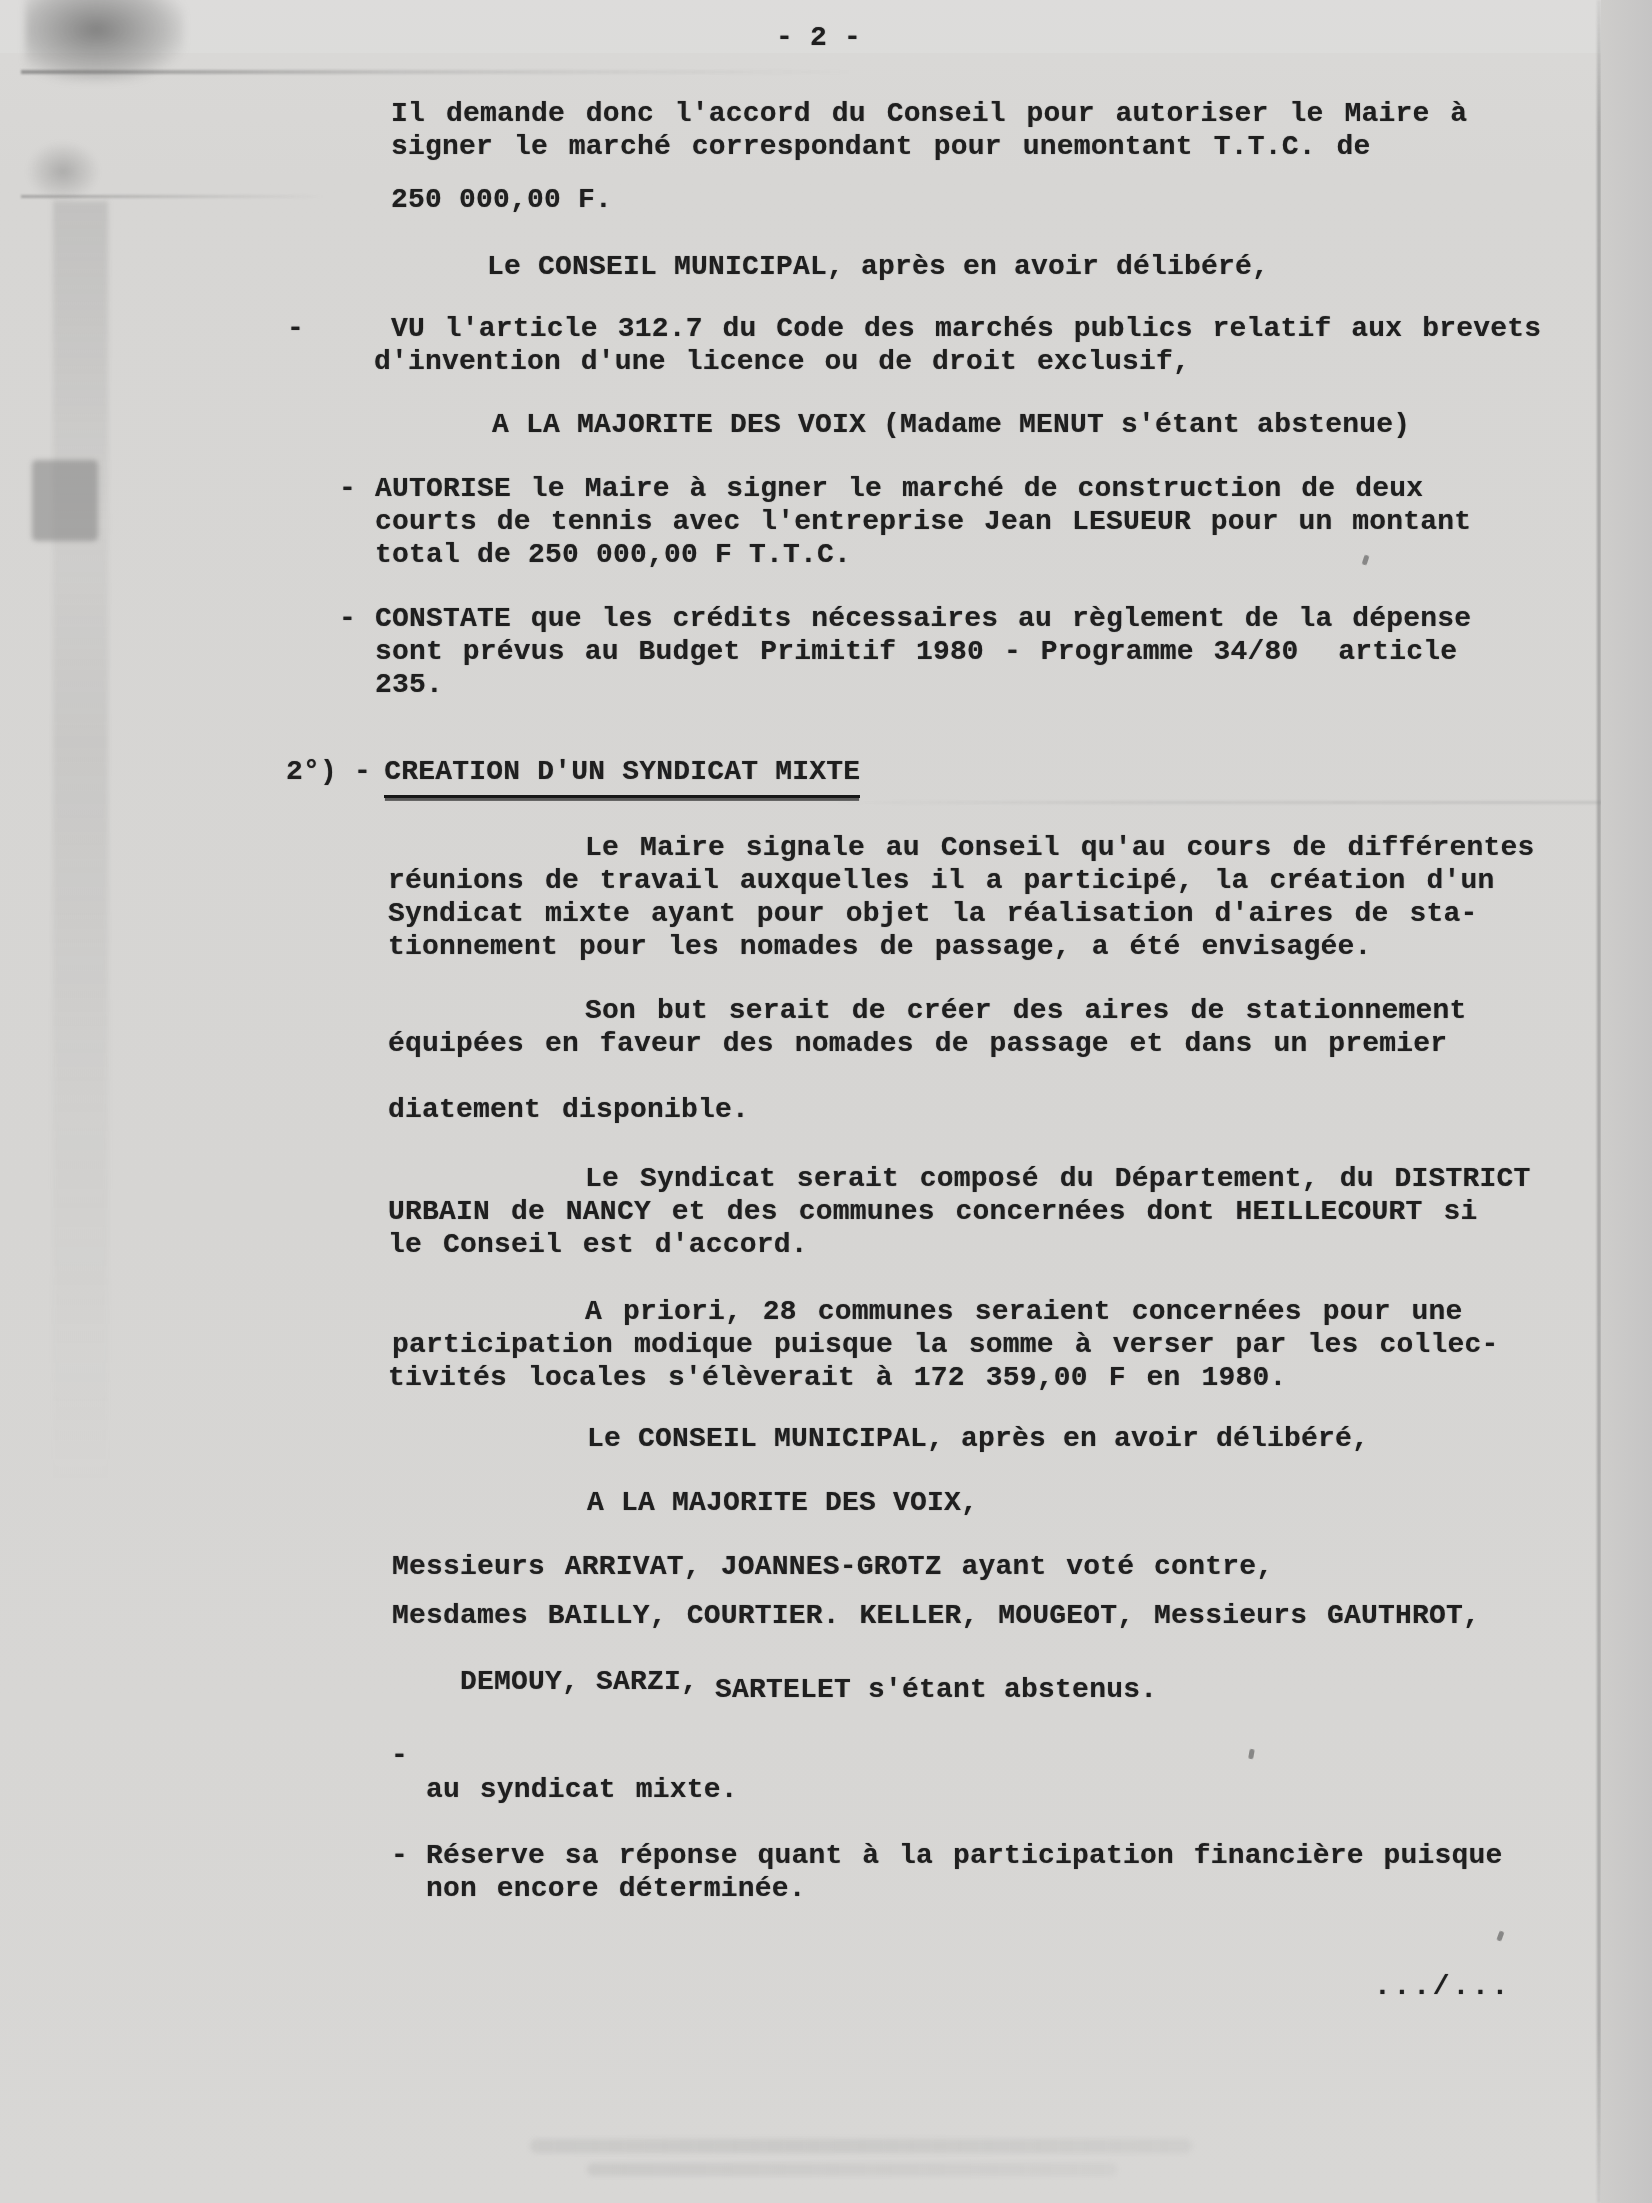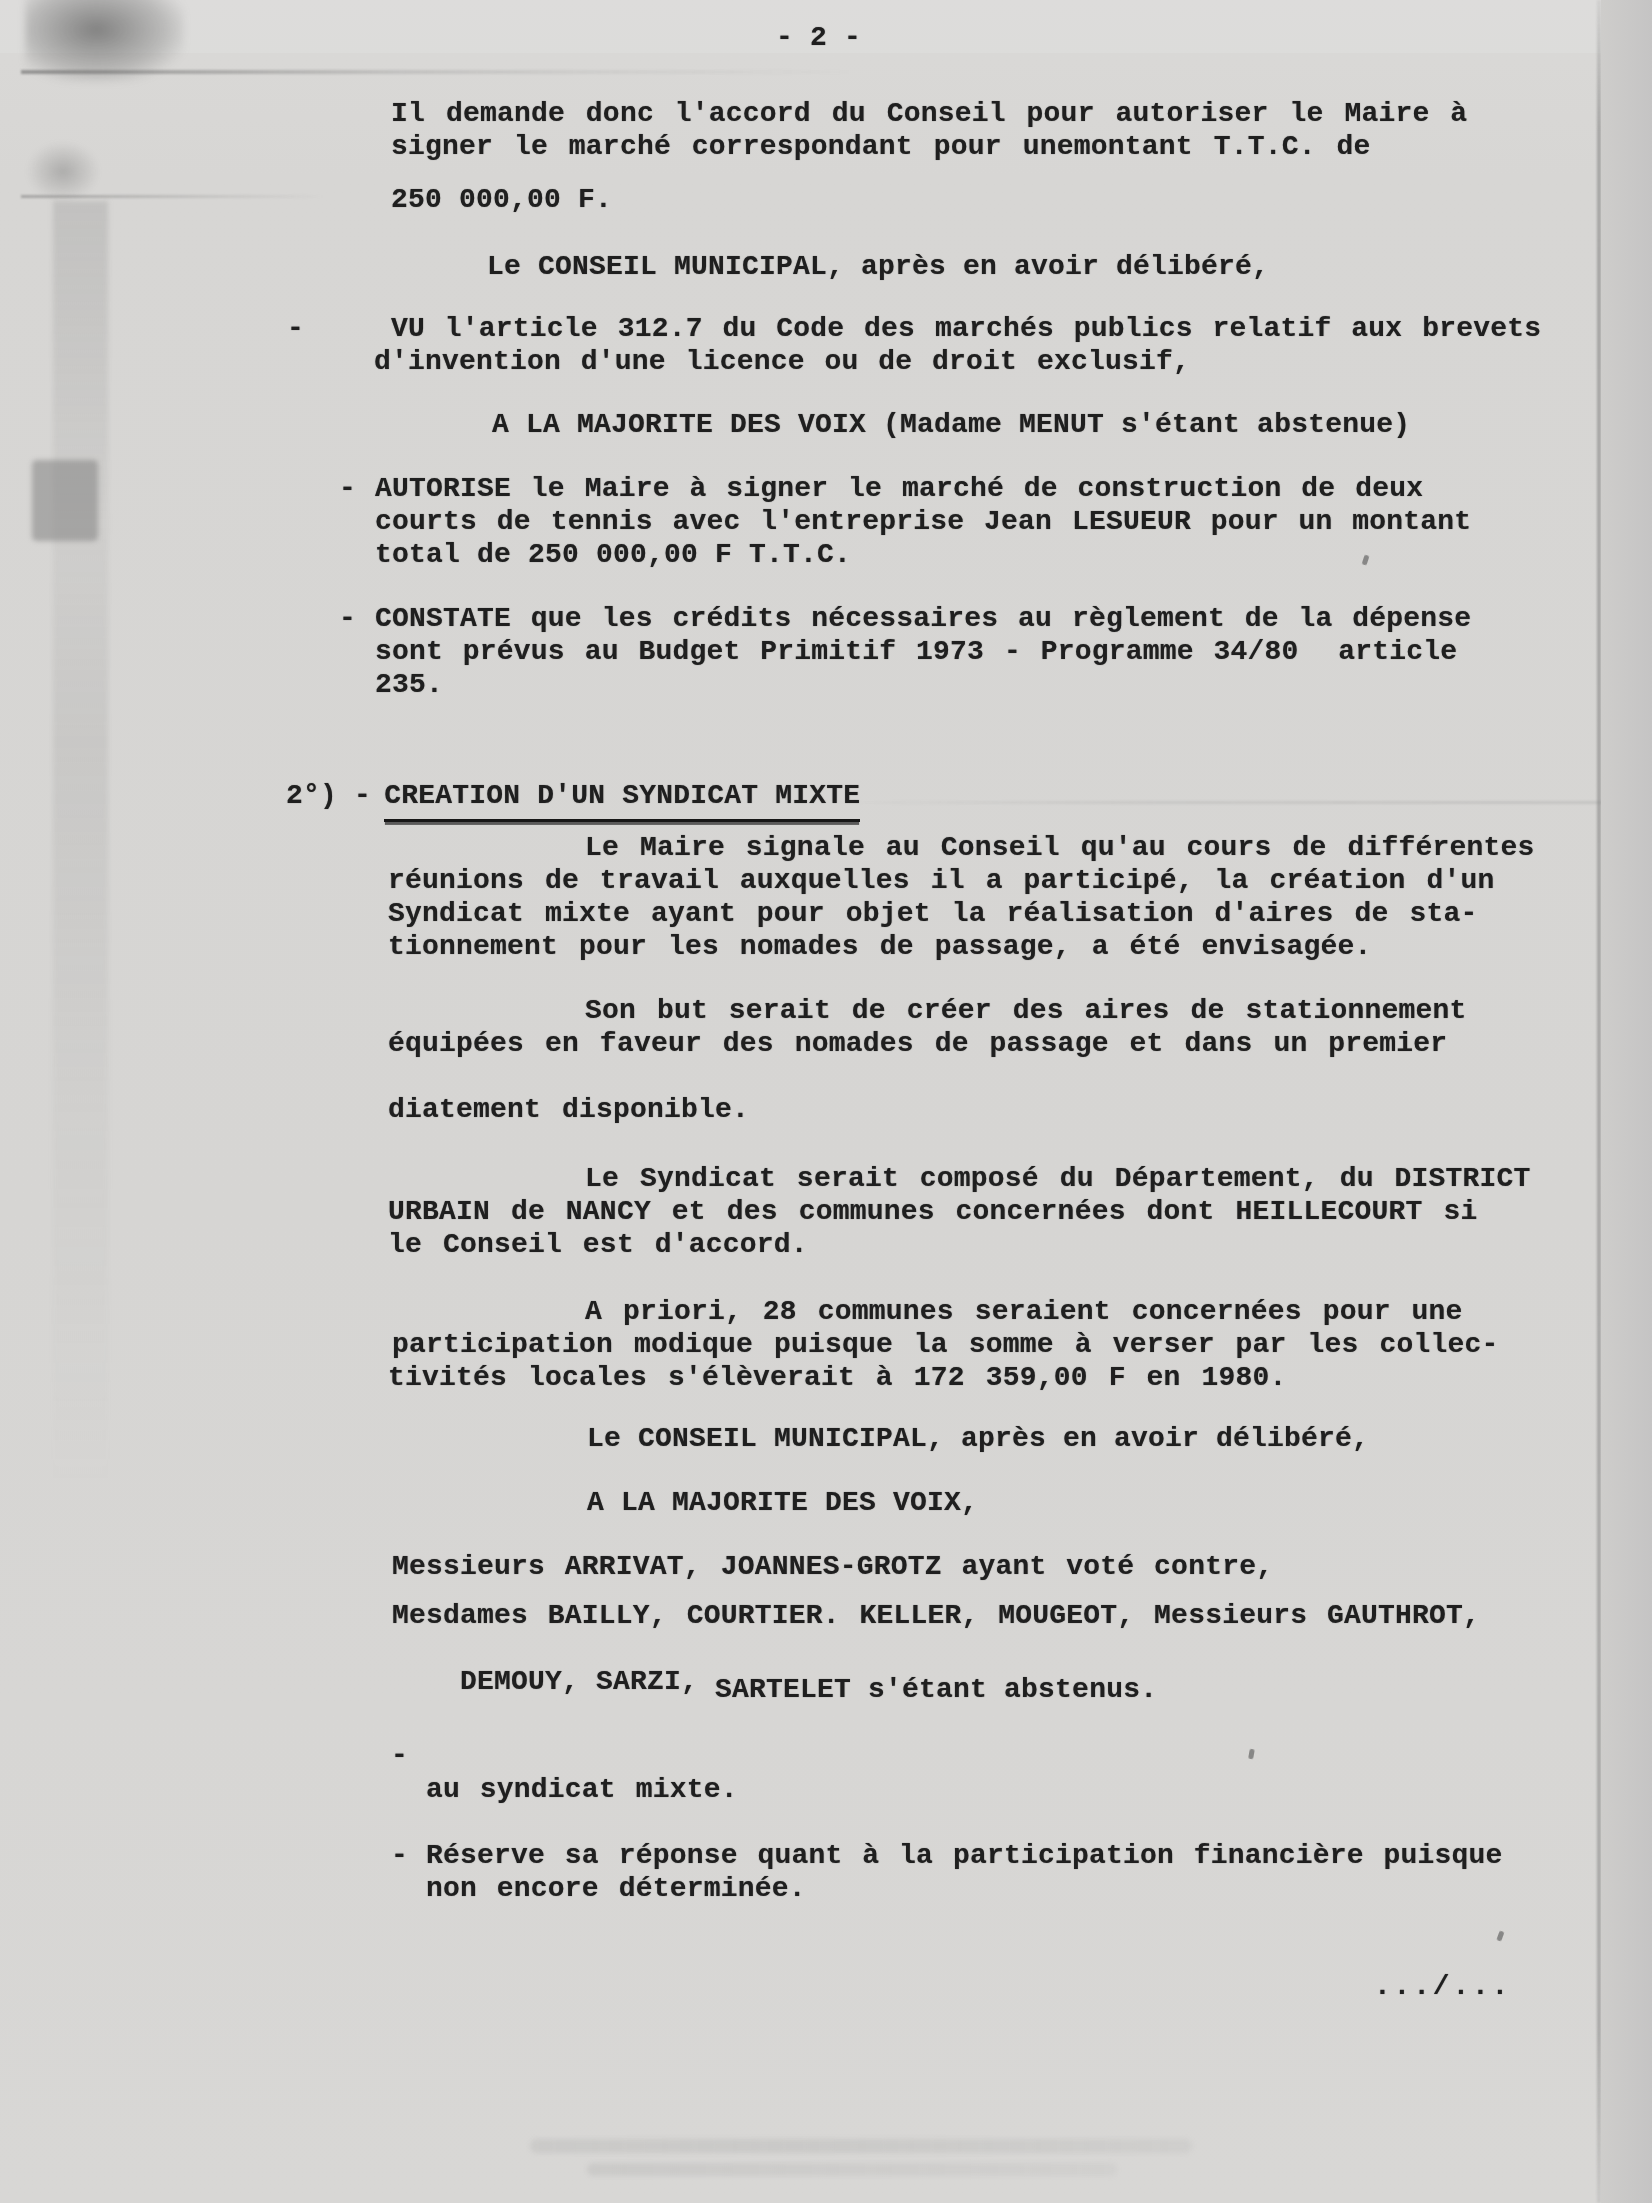--- a/index.html
+++ b/index.html
@@ -107,24 +107,24 @@
 
   <div class="txt" style="left:492px;top:408px;">A LA MAJORITE DES VOIX (Madame MENUT s'étant abstenue)</div>
 
   <div class="txt" style="left:339px;top:472px;">-</div>
   <div class="txt ws2" style="left:375px;top:472px;">AUTORISE le Maire à signer le marché de construction de deux</div>
   <div class="txt ws2" style="left:375px;top:505px;">courts de tennis avec l'entreprise Jean LESUEUR pour un montant</div>
   <div class="txt" style="left:375px;top:538px;">total de 250 000,00 F T.T.C.</div>
 
   <div class="txt" style="left:339px;top:602px;">-</div>
   <div class="txt ws2" style="left:375px;top:602px;">CONSTATE que les crédits nécessaires au règlement de la dépense</div>
-  <div class="txt ws2" style="left:375px;top:635px;">sont prévus au Budget Primitif 1973 - Programme 34/80  article</div>
+  <div class="txt ws2" style="left:375px;top:635px;">sont prévus au Budget Primitif 1980 - Programme 34/80  article</div>
   <div class="txt" style="left:375px;top:668px;">235.</div>
 
-  <div class="txt" style="left:218px;top:746px;">
+  <div class="txt" style="left:218px;top:722px;">
     <span>2°) -</span><span class="title-underline">CREATION D'UN SYNDICAT MIXTE</span>
   </div>
 
   <div class="txt ws indent" style="left:388px;top:831px;">Le Maire signale au Conseil qu'au cours de différentes</div>
   <div class="txt ws" style="left:388px;top:864px;">réunions de travail auxquelles il a participé, la création d'un</div>
   <div class="txt ws" style="left:388px;top:930px;">tionnement pour les nomades de passage, a été envisagée.</div>
   <div class="txt ws" style="left:388px;top:897px;">Syndicat mixte ayant pour objet la réalisation d'aires de sta-</div>
 
   <div class="txt ws indent" style="left:388px;top:994px;">Son but serait de créer des aires de stationnement</div>
   <div class="txt ws" style="left:388px;top:1027px;">équipées en faveur des nomades de passage et dans un premier</div>

